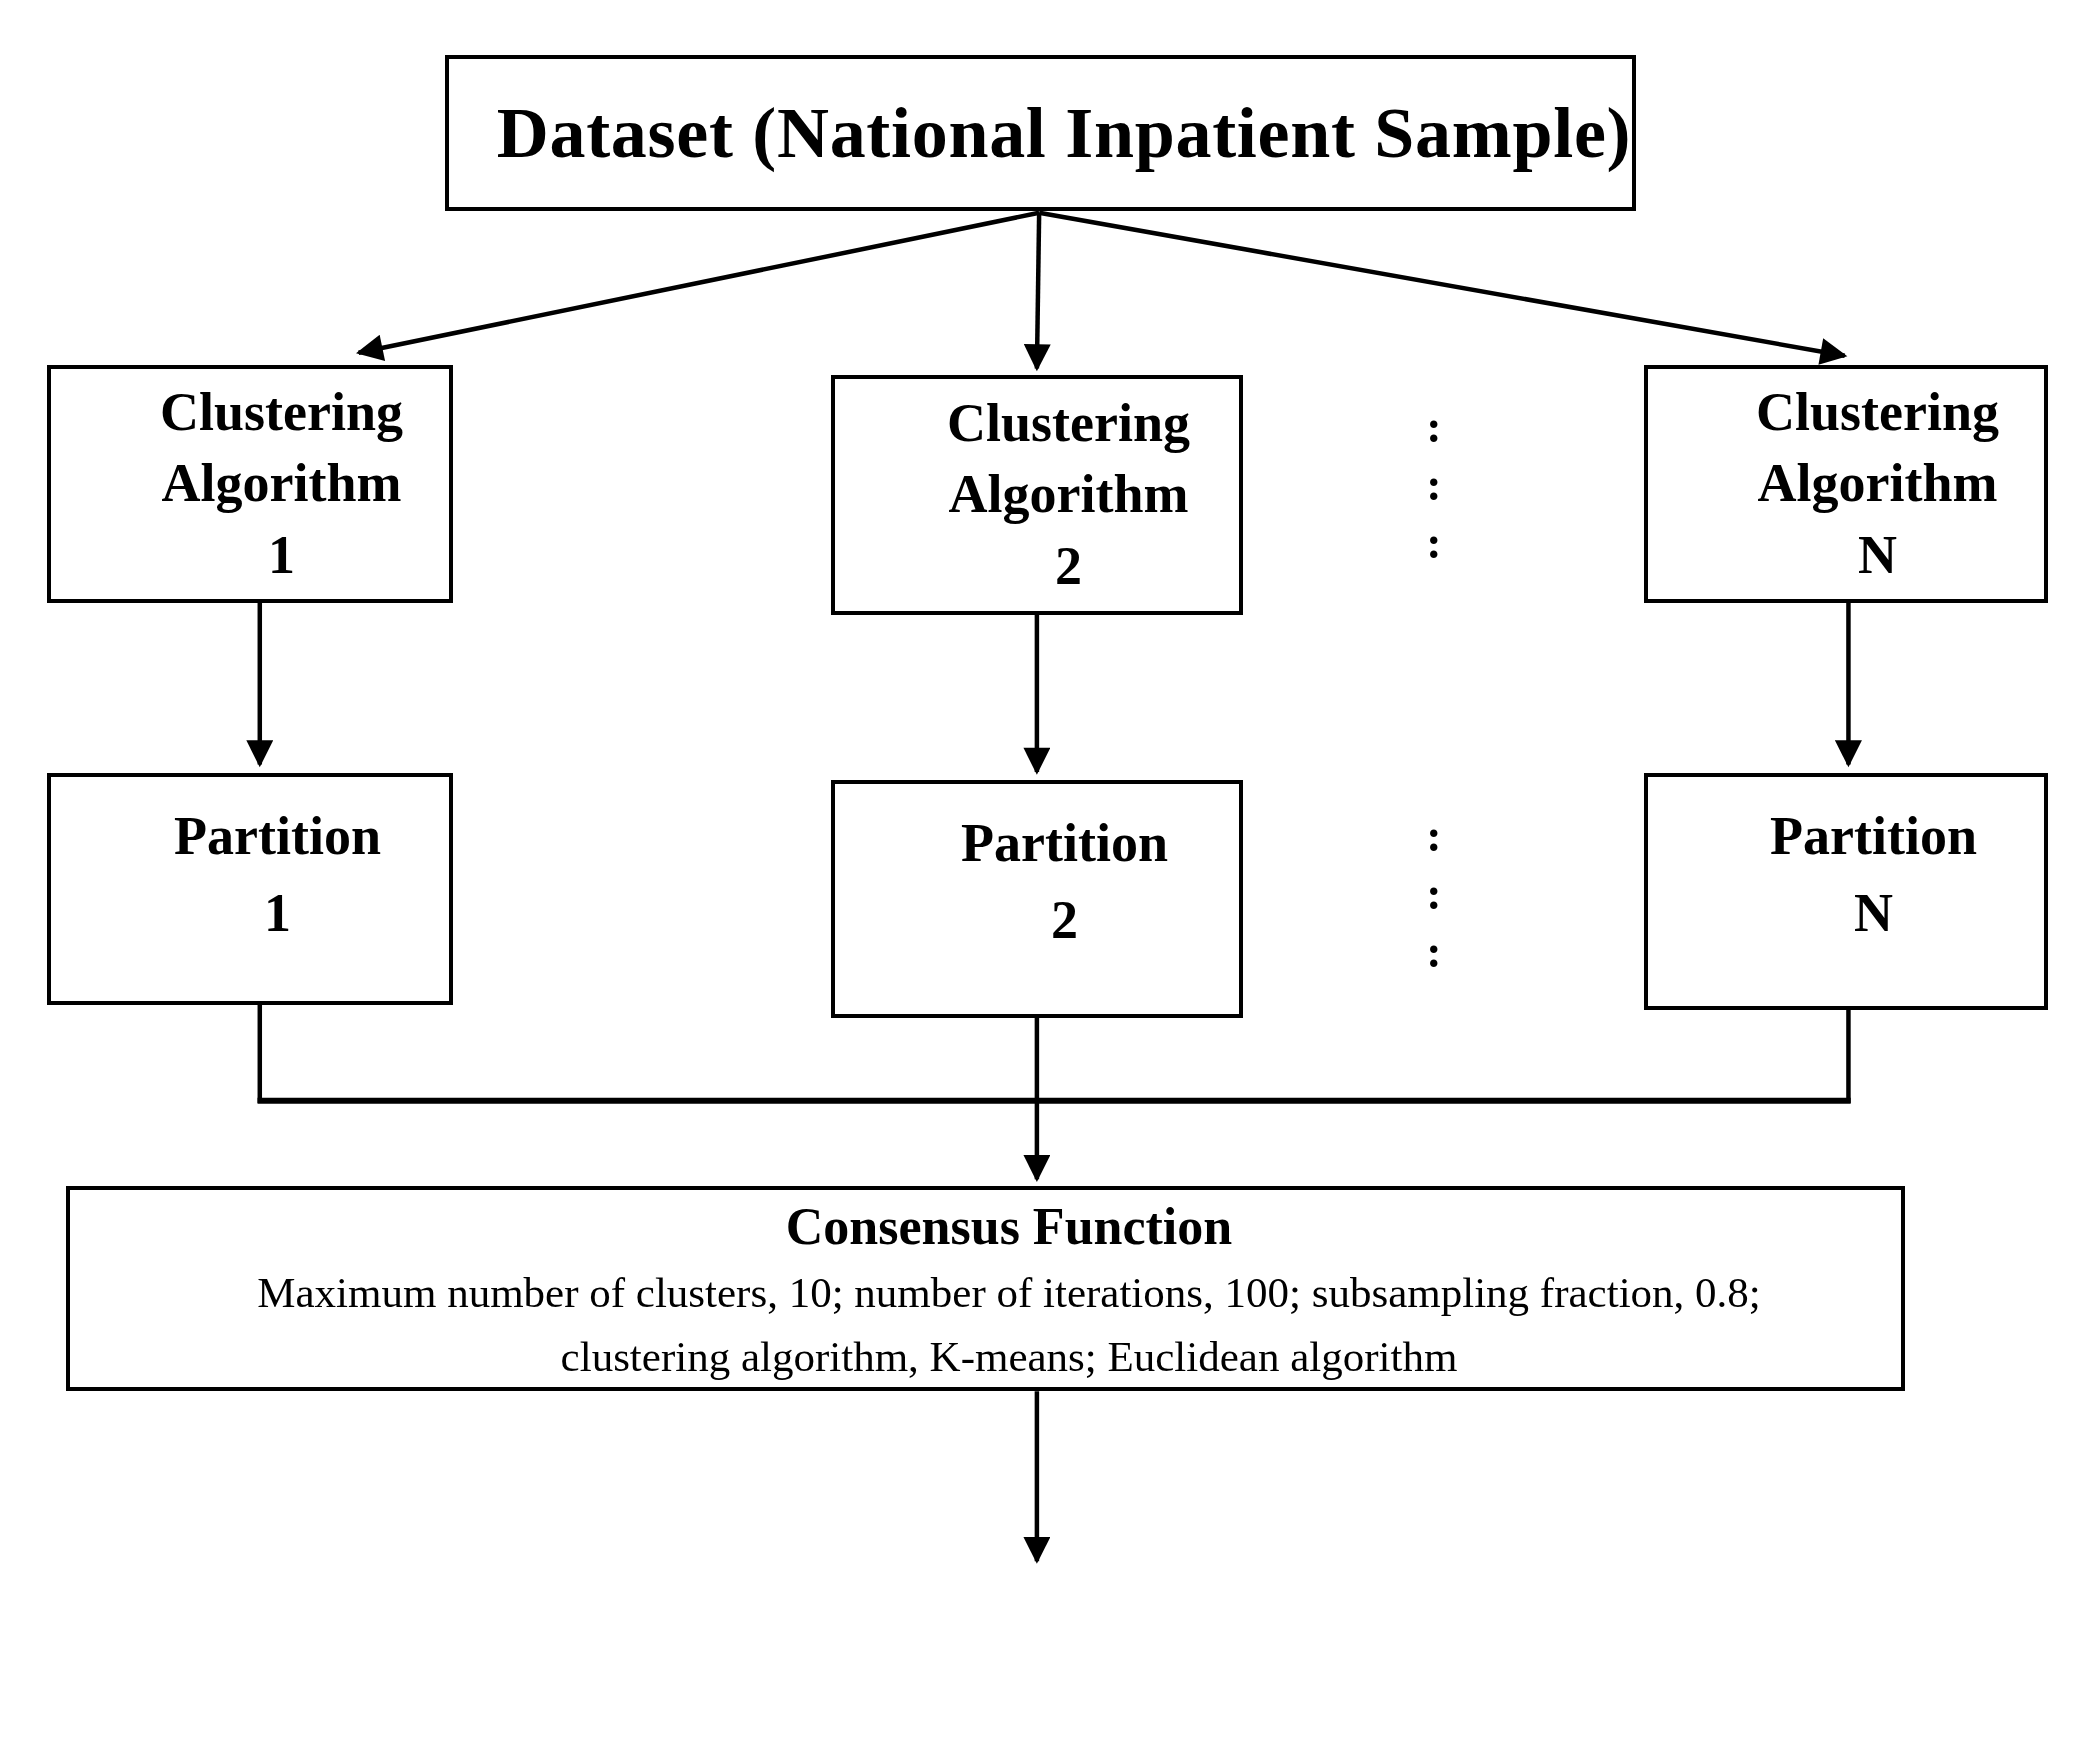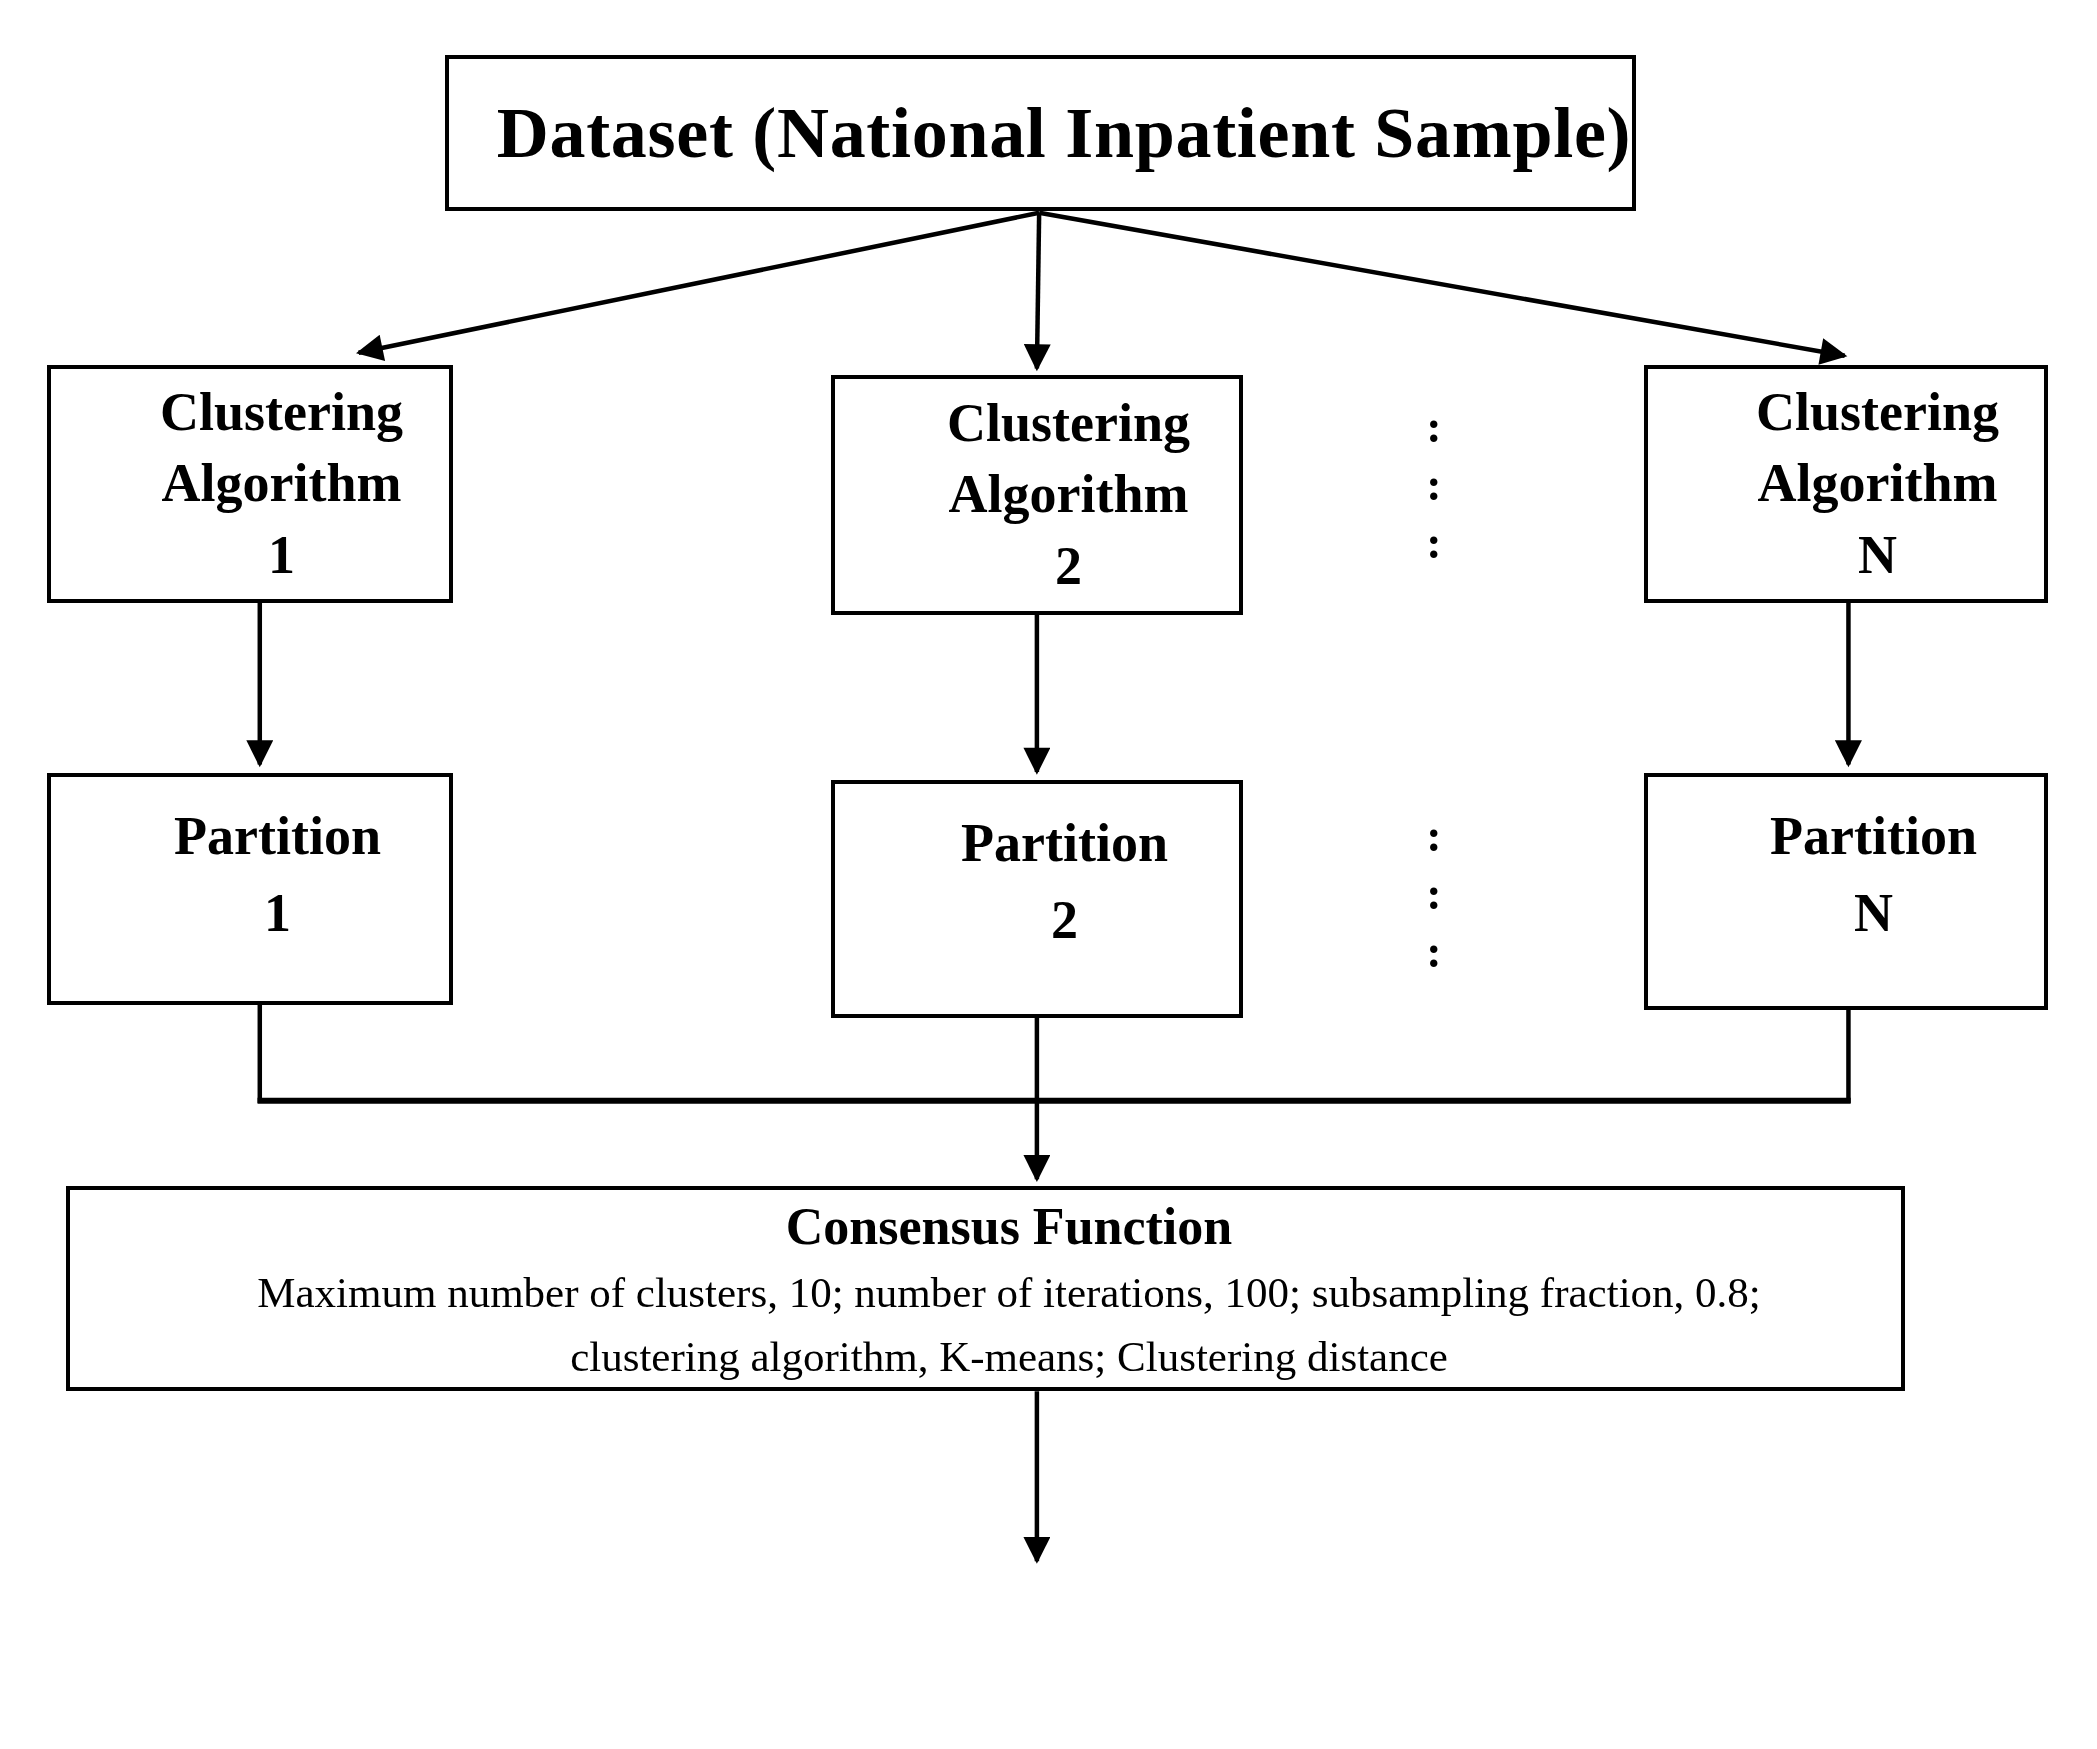--- a/index.html
+++ b/index.html
@@ -158,18 +158,18 @@
 
   <div class="dots" style="left:1408px; top:813px;">
     <span>:</span>
     <span>:</span>
     <span>:</span>
   </div>
 
   <div class="box" style="left:66px; top:1186px; width:1839px; height:205px;">
     <span class="consensus-title">Consensus Function</span>
     <span class="consensus-body">Maximum number of clusters, 10; number of iterations, 100; subsampling fraction, 0.8;</span>
-    <span class="consensus-body">clustering algorithm, K-means; Clustering distance</span>
+    <span class="consensus-body">clustering algorithm, K-means; Euclidean algorithm</span>
   </div>
 
 
 </div>
 
 
 </body></html>

